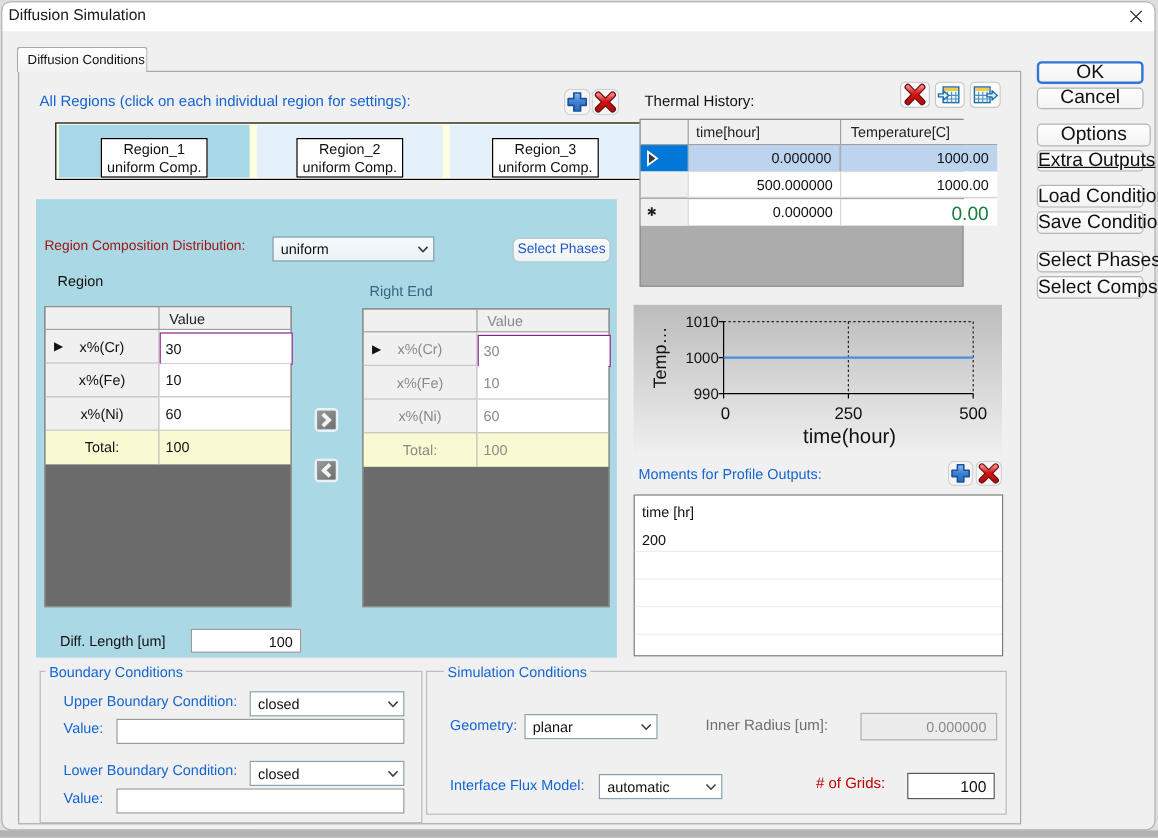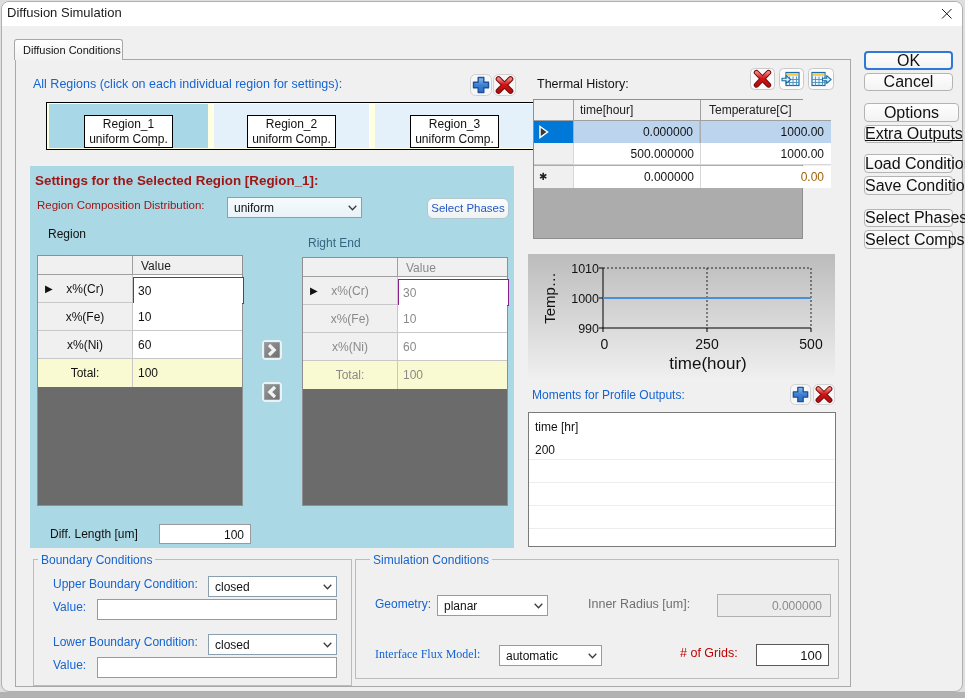--- a/index.html
+++ b/index.html
@@ -66,21 +66,20 @@
   <div class="abs" style="left:29px;top:102px;width:492px;height:48px;border:1px solid #000;background:#ffffe1;margin-left:17px;">
     <div class="abs" style="left:2px;top:1px;width:159px;height:44px;background:#a8d8e8;"></div>
     <div class="abs" style="left:167px;top:1px;width:155px;height:44px;background:#e4f1fa;"></div>
     <div class="abs" style="left:328px;top:1px;width:162px;height:44px;background:#e4f1fa;"></div>
     <div class="abs rbox" style="left:37px;top:12px;">Region_1<br>uniform Comp.</div>
     <div class="abs rbox" style="left:200px;top:12px;">Region_2<br>uniform Comp.</div>
     <div class="abs rbox" style="left:363px;top:12px;">Region_3<br>uniform Comp.</div>
   </div>
 
   <div class="abs" style="left:30px;top:166px;width:484px;height:382px;background:#abd8e5;"></div>
-  <div class="abs redlbl" style="left:35px;top:173px;font-weight:bold;font-size:13.4px;">Settings for the Selected Region [Region_1]:</div>
   <div class="abs redlbl" style="left:37px;top:199px;font-size:11.5px;">Region Composition Distribution:</div>
   <div class="abs dd" style="left:227px;top:197px;width:135px;height:21px;background:linear-gradient(#f6fbfd,#e9f2f8);">
     <span class="txt">uniform</span>
       <svg class="chev2" width="9" height="6" viewBox="0 0 9 6">
         <path d="M0.7 0.7 L4.5 4.7 L8.3 0.7" fill="none" stroke="#3c3c3c" stroke-width="1.3"></path>
       </svg>
   </div>
   <div class="abs" style="left:427px;top:198px;width:82px;height:21px;background:linear-gradient(#fbfdfd,#edf2f4);border:1px solid #b4c6ce;border-radius:6px;color:#2457c5;font-size:11.5px;text-align:center;line-height:19px;white-space:nowrap;">Select Phases</div>
   <div class="abs" style="left:48px;top:227px;font-size:12px;color:#111;">Region</div>
   <div class="abs" style="left:308px;top:236px;font-size:12px;color:#33667f;">Right End</div>
@@ -222,21 +221,21 @@
       <div class="abs" style="right:137px;top:4px;font-size:12px;color:#111;">500.000000</div>
       <div class="abs" style="right:7px;top:4px;font-size:12px;color:#111;">1000.00</div>
     </div>
     <div class="abs" style="left:0;top:66px;width:297px;height:22px;background:#fff;">
       <div class="abs" style="left:0;top:0;width:39px;height:22px;background:#f0f0f0;">
         <div class="abs" style="left:5px;top:5px;font-size:10px;color:#222;">✱</div>
         </div>
       <div class="abs" style="left:39px;top:0;width:1px;height:22px;background:#d8d8d8;"></div>
       <div class="abs" style="left:166px;top:0;width:1px;height:22px;background:#d8d8d8;"></div>
       <div class="abs" style="right:137px;top:4px;font-size:12px;color:#111;">0.000000</div>
-      <div class="abs" style="right:7px;top:4px;font-size:12px;color:#a16207;">0.00</div>
+      <div class="abs" style="right:7px;top:4px;font-size:16px;color:#15803d;">0.00</div>
     </div>
   </div>
 
   <div class="abs" style="left:528px;top:254px;width:307px;height:124px;background:linear-gradient(#bcbcbc,#efefef);"></div>
   <svg class="abs" style="left:528px;top:254px;" width="307" height="124" viewBox="0 0 307 124">
     <line x1="75" y1="14" x2="283" y2="14" stroke="#222" stroke-width="1" stroke-dasharray="2,2"></line>
     <line x1="283" y1="14" x2="283" y2="74" stroke="#222" stroke-width="1" stroke-dasharray="2,2"></line>
     <line x1="179" y1="14" x2="179" y2="74" stroke="#222" stroke-width="1" stroke-dasharray="2,2"></line>
     <line x1="75" y1="14" x2="75" y2="74" stroke="#000" stroke-width="1"></line>
     <line x1="75" y1="74" x2="283" y2="74" stroke="#000" stroke-width="1"></line>
@@ -303,21 +302,21 @@
   <div class="abs grplbl bluelbl" style="left:370px;top:553px;">Simulation Conditions</div>
   <div class="abs bluelbl" style="left:375px;top:597px;">Geometry:</div>
   <div class="abs dd" style="left:437px;top:595px;width:111px;height:21px;">
     <span class="txt">planar</span>
       <svg class="chev2" width="9" height="6" viewBox="0 0 9 6">
         <path d="M0.7 0.7 L4.5 4.7 L8.3 0.7" fill="none" stroke="#3c3c3c" stroke-width="1.3"></path>
       </svg>
     </div>
   <div class="abs" style="left:588px;top:597px;font-size:12.5px;color:#6f6f6f;">Inner Radius [um]:</div>
   <div class="abs" style="left:717px;top:594px;width:114px;height:23px;background:#ececec;border:1px solid #b0b0b0;font-size:12px;color:#8a8a8a;text-align:right;padding:4px 8px 0 0;">0.000000</div>
-  <div class="abs bluelbl" style="left:375px;top:647px;font-family:Liberation Serif, serif;">Interface Flux Model:</div>
+  <div class="abs bluelbl" style="left:375px;top:647px;">Interface Flux Model:</div>
   <div class="abs dd" style="left:499px;top:645px;width:103px;height:21px;">
     <span class="txt">automatic</span>
       <svg class="chev2" width="9" height="6" viewBox="0 0 9 6">
         <path d="M0.7 0.7 L4.5 4.7 L8.3 0.7" fill="none" stroke="#3c3c3c" stroke-width="1.3"></path>
       </svg>
     </div>
   <div class="abs" style="left:680px;top:646px;font-size:12.5px;color:#c00000;"># of Grids:</div>
   <div class="abs" style="left:756px;top:644px;width:73px;height:22px;background:#fff;border:1px solid #5a5a5a;font-size:13px;color:#111;text-align:right;padding:3px 6px 0 0;">100</div>
 
   <div class="abs btn" style="left:864px;top:51px;width:89px;height:19px;border:2px solid #3078d7;line-height:15px;">OK</div>

